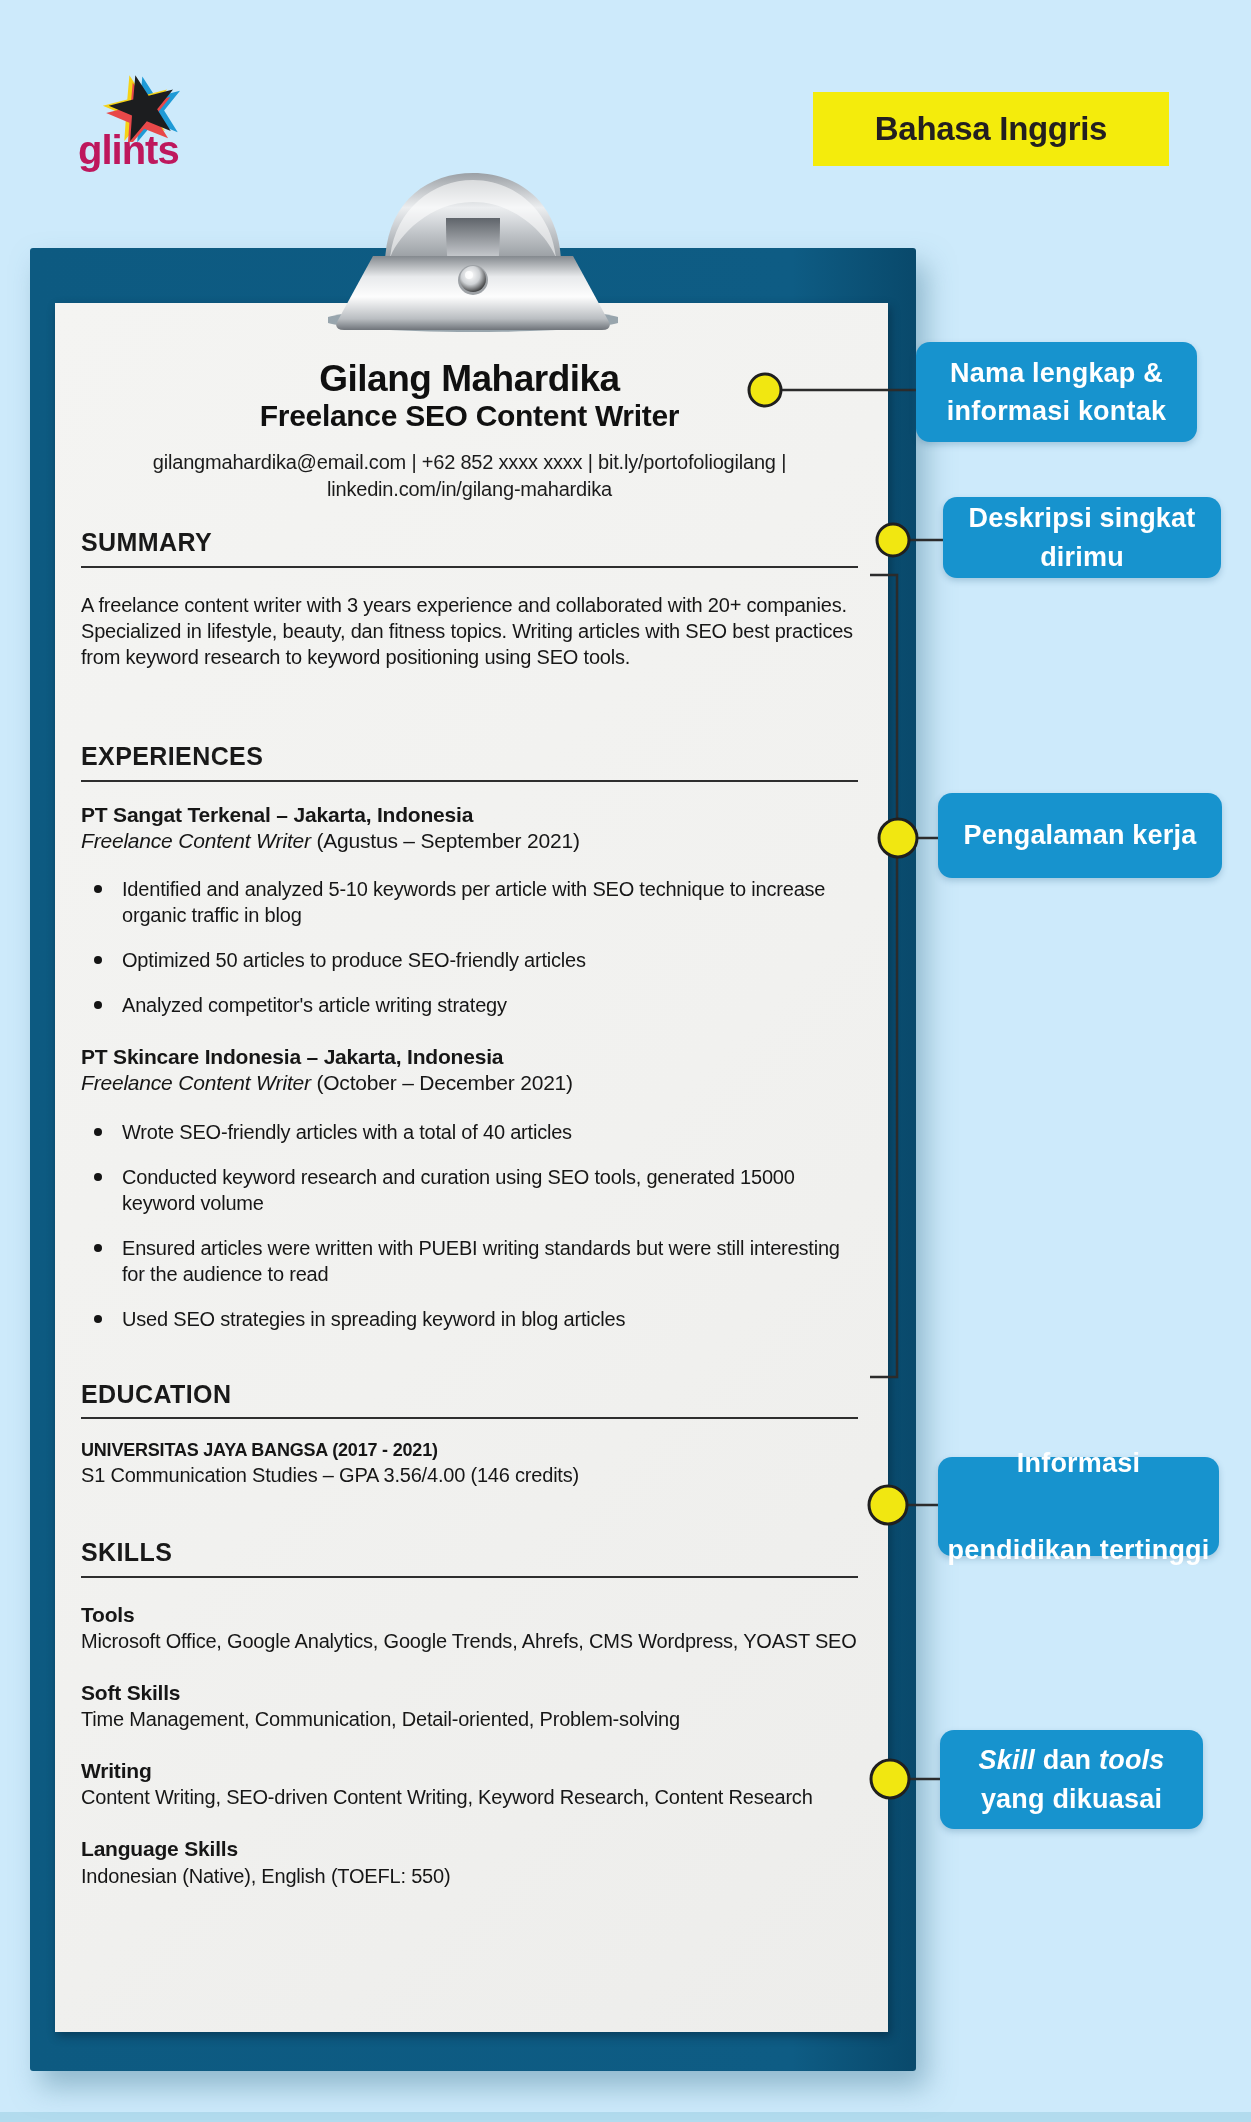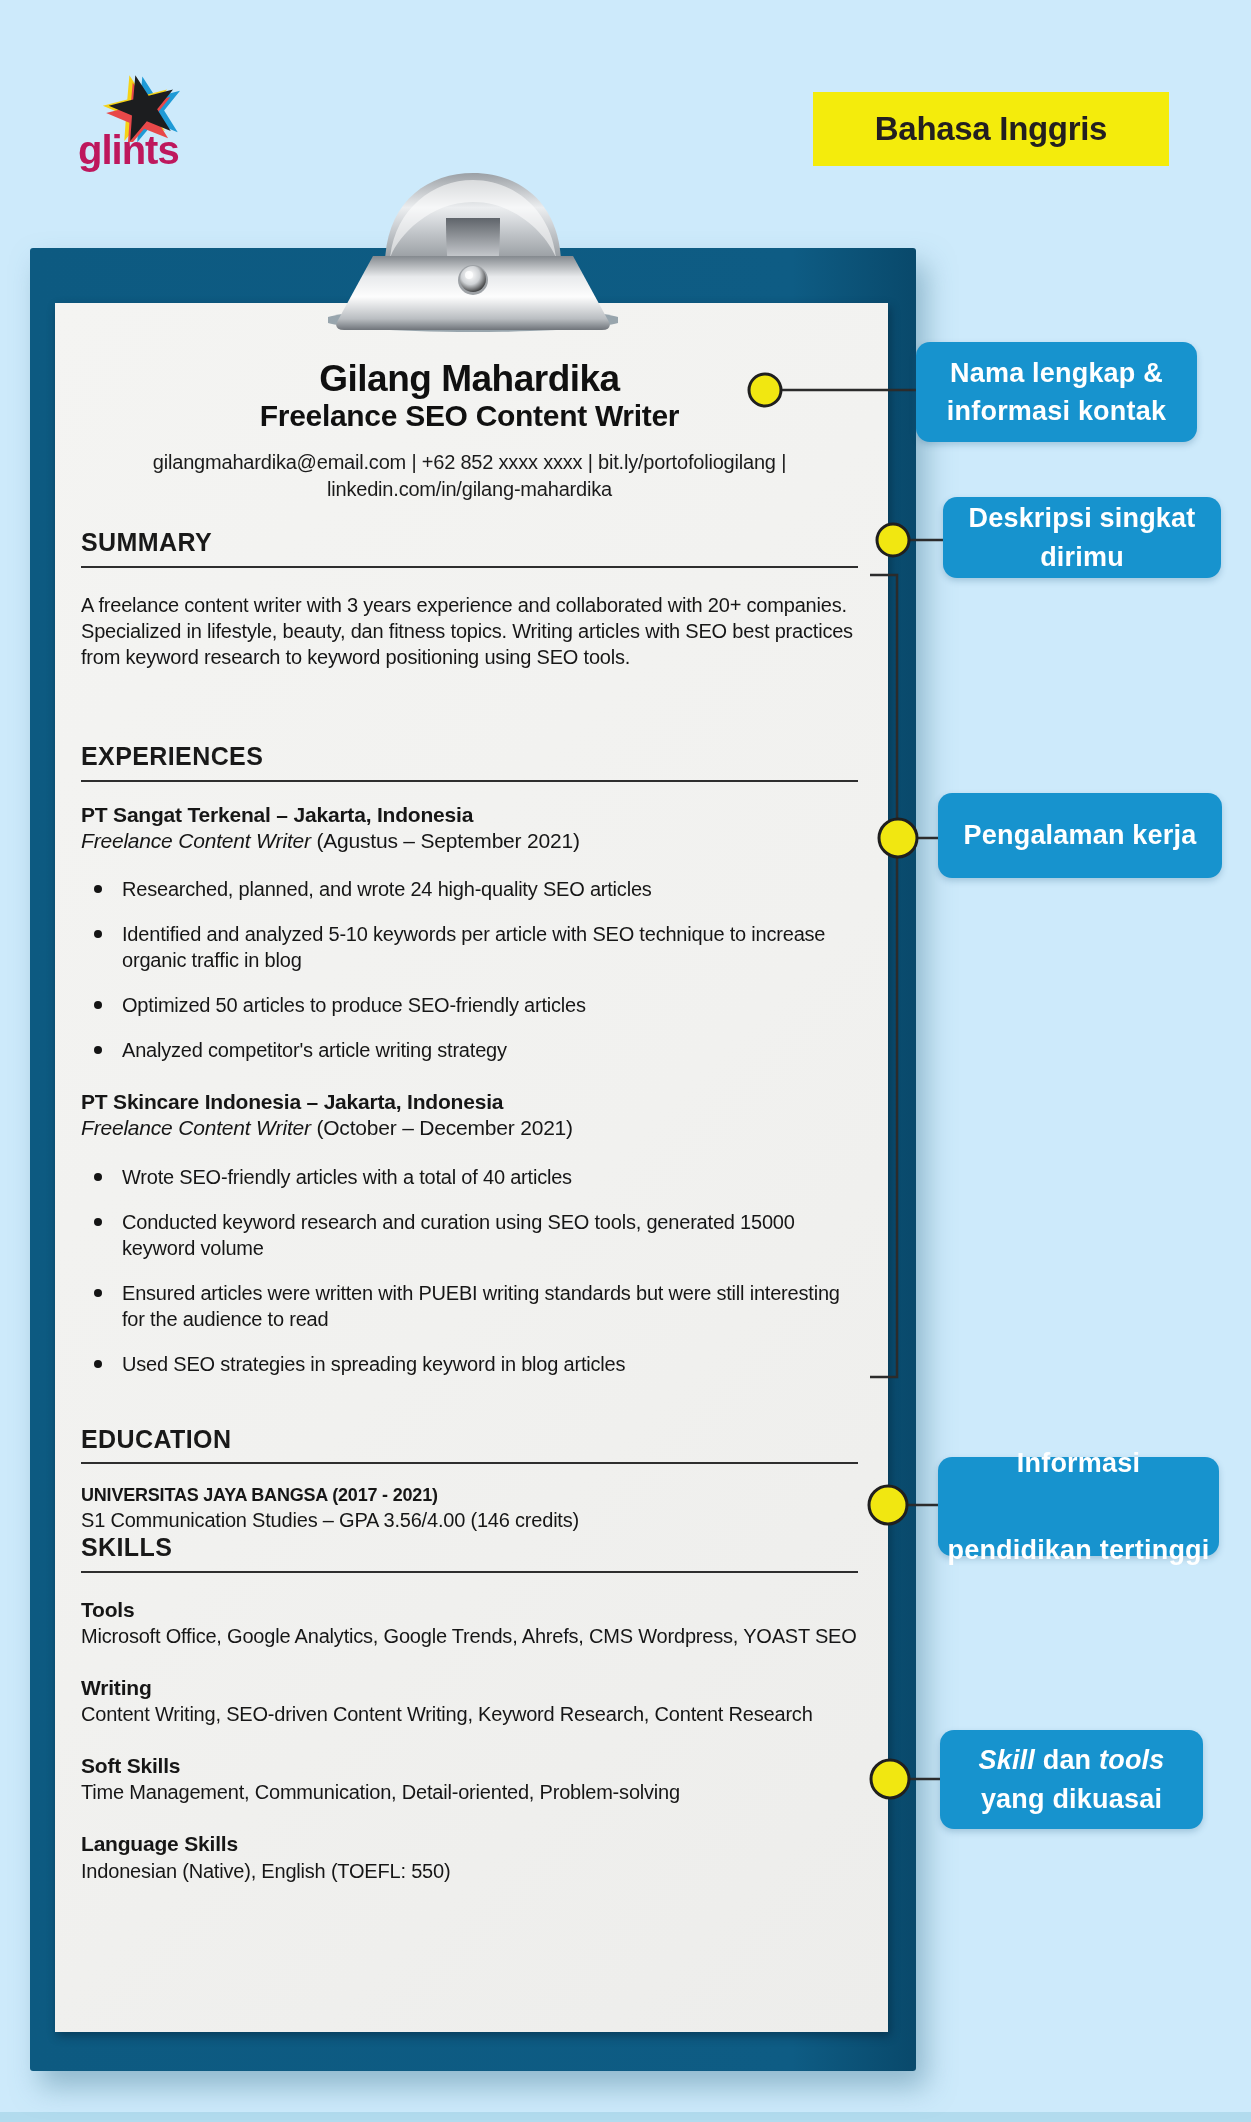--- a/index.html
+++ b/index.html
@@ -38,21 +38,21 @@
   .clip{position:absolute;left:328px;top:168px;width:290px;height:165px;}
 
   
   .name{font-size:37px;font-weight:700;text-align:center;letter-spacing:-0.5px;margin-top:14px;line-height:1.08;color:#101010;}
   .job-title{font-size:30px;font-weight:700;text-align:center;letter-spacing:-0.3px;line-height:1.15;color:#101010;}
   .contact{font-size:20px;text-align:center;margin-top:16px;line-height:1.32;letter-spacing:-0.2px;color:#1b1b1b;}
   .sec-heading{font-size:25px;font-weight:700;letter-spacing:0.4px;line-height:1.15;color:#191919;}
   .sec-summary{margin-top:26px;}
   .sec-experiences{margin-top:72px;}
   .sec-education{margin-top:48px;}
-  .sec-skills{}
+  .sec-skills{margin-top:50px;}
   .rule{border:none;border-top:2px solid #2e2e2e;margin:9px 0 0 0;}
   .body-text{font-size:20px;line-height:1.3;letter-spacing:-0.2px;}
   .summary-text{margin-top:24px;}
   .job-company{font-size:21px;font-weight:700;letter-spacing:-0.2px;line-height:1.25;}
   .job-1 .job-company{margin-top:20px;}
   .job-2 .job-company{margin-top:26px;}
   .job-role-line{font-size:21px;line-height:1.25;letter-spacing:-0.2px;}
   .italic{font-style:italic;}
   ul.bullets{margin:22px 0 0 0;padding:0;list-style:none;}
   ul.bullets li{position:relative;padding-left:41px;font-size:20px;line-height:1.3;letter-spacing:-0.2px;}
@@ -116,21 +116,20 @@
   <div class="sec-heading sec-experiences">EXPERIENCES</div>
   <hr class="rule">
 
   <div class="job-1">
     <div class="job-company">PT Sangat Terkenal – Jakarta, Indonesia</div>
     <div class="job-role-line">
       <span class="italic">Freelance Content Writer</span>
       <span>(Agustus – September 2021)</span>
     </div>
     <ul class="bullets">
-      <li>Researched, planned, and wrote 24 high-quality SEO articles</li>
       <li>Identified and analyzed 5-10 keywords per article with SEO technique to increase organic traffic in blog</li>
       <li>Optimized 50 articles to produce SEO-friendly articles</li>
       <li>Analyzed competitor's article writing strategy</li>
     </ul>
   </div>
 
   <div class="job-2">
     <div class="job-company">PT Skincare Indonesia – Jakarta, Indonesia</div>
     <div class="job-role-line">
       <span class="italic">Freelance Content Writer</span>
@@ -150,26 +149,26 @@
   <div class="degree">S1 Communication Studies – GPA 3.56/4.00 (146 credits)</div>
 
   <div class="sec-heading sec-skills">SKILLS</div>
   <hr class="rule">
 
   <div class="skill-group first">
     <div class="skill-label">Tools</div>
     <div class="skill-items">Microsoft Office, Google Analytics, Google Trends, Ahrefs, CMS Wordpress, YOAST SEO</div>
   </div>
   <div class="skill-group">
+    <div class="skill-label">Soft Skills</div>
+    <div class="skill-items">Time Management, Communication, Detail-oriented, Problem-solving</div>
+  </div>
+  <div class="skill-group">
     <div class="skill-label">Writing</div>
     <div class="skill-items">Content Writing, SEO-driven Content Writing, Keyword Research, Content Research</div>
-  </div>
-  <div class="skill-group">
-    <div class="skill-label">Soft Skills</div>
-    <div class="skill-items">Time Management, Communication, Detail-oriented, Problem-solving</div>
   </div>
   <div class="skill-group">
     <div class="skill-label">Language Skills</div>
     <div class="skill-items">Indonesian (Native), English (TOEFL: 550)</div>
   </div>
 </div>
 
 <svg class="clip" viewBox="0 0 290 165">
   <defs>
     <linearGradient id="baseGrad" x1="0" y1="0" x2="0" y2="1">

